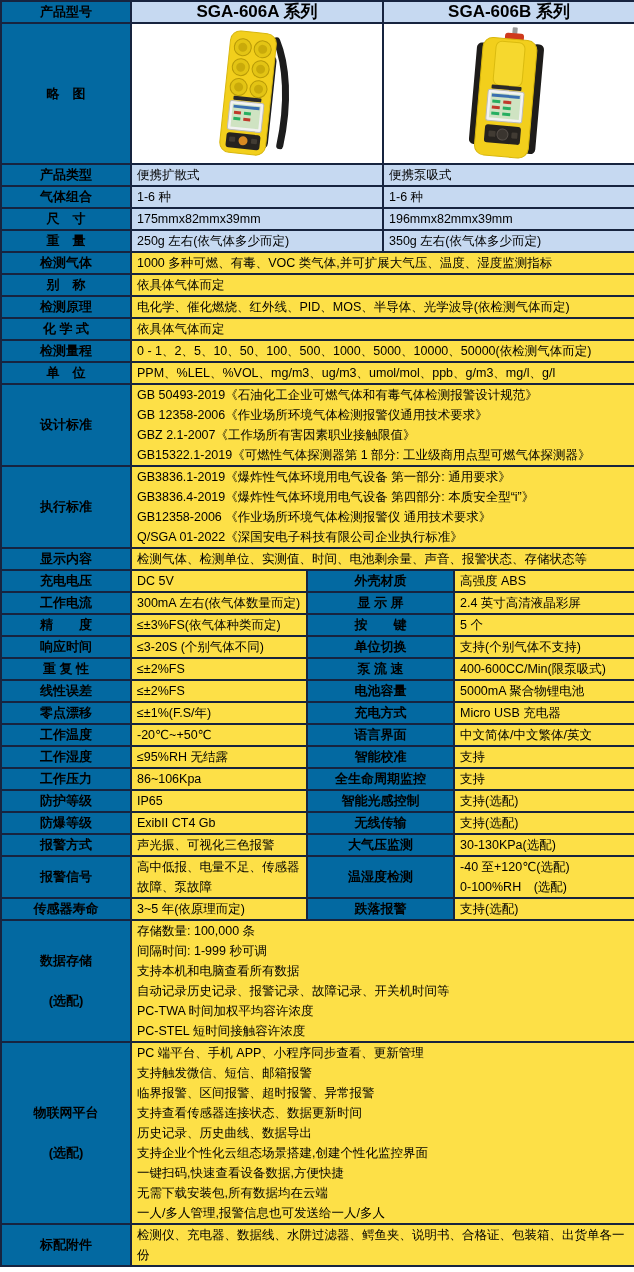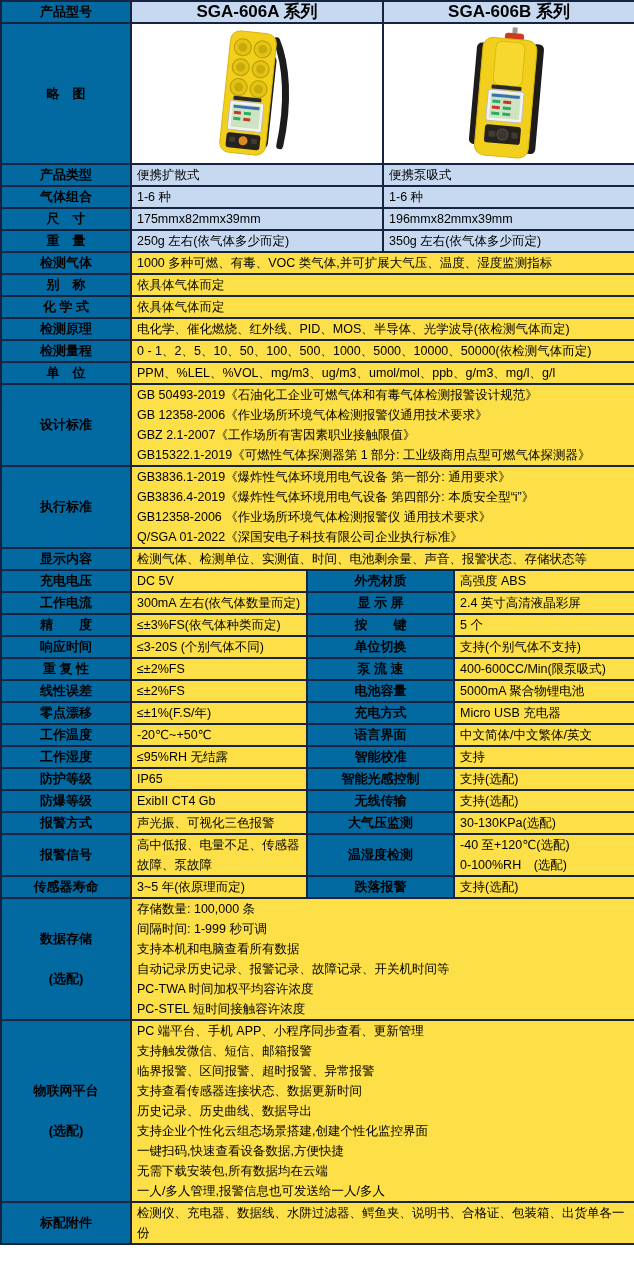--- a/index.html
+++ b/index.html
@@ -126,26 +126,26 @@
 
   <tr>
     <th class="lbl">检测气体</th>
     <td class="val" colspan="4">1000 多种可燃、有毒、VOC 类气体,并可扩展大气压、温度、湿度监测指标</td>
   </tr>
   <tr>
     <th class="lbl">别　称</th>
     <td class="val" colspan="4">依具体气体而定</td>
   </tr>
   <tr>
+    <th class="lbl">检测原理</th>
+    <td class="val" colspan="4">电化学、催化燃烧、红外线、PID、MOS、半导体、光学波导(依检测气体而定)</td>
+  </tr>
+  <tr>
     <th class="lbl">化 学 式</th>
     <td class="val" colspan="4">依具体气体而定</td>
-  </tr>
-  <tr>
-    <th class="lbl">检测原理</th>
-    <td class="val" colspan="4">电化学、催化燃烧、红外线、PID、MOS、半导体、光学波导(依检测气体而定)</td>
   </tr>
   <tr>
     <th class="lbl">检测量程</th>
     <td class="val" colspan="4">0 - 1、2、5、10、50、100、500、1000、5000、10000、50000(依检测气体而定)</td>
   </tr>
   <tr>
     <th class="lbl">单　位</th>
     <td class="val" colspan="4">PPM、%LEL、%VOL、mg/m3、ug/m3、umol/mol、ppb、g/m3、mg/l、g/l</td>
   </tr>
 
@@ -218,20 +218,26 @@
   <tr>
     <th class="lbl">工作温度</th>
     <td class="val">-20℃~+50℃</td>
     <th class="lbl" colspan="2">语言界面</th>
     <td class="val">中文简体/中文繁体/英文</td>
   </tr>
   <tr>
     <th class="lbl">工作湿度</th>
     <td class="val">≤95%RH 无结露</td>
     <th class="lbl" colspan="2">智能校准</th>
+    <td class="val">支持</td>
+  </tr>
+  <tr>
+    <th class="lbl">工作压力</th>
+    <td class="val">86~106Kpa</td>
+    <th class="lbl" colspan="2">全生命周期监控</th>
     <td class="val">支持</td>
   </tr>
   <tr>
     <th class="lbl">防护等级</th>
     <td class="val">IP65</td>
     <th class="lbl" colspan="2">智能光感控制</th>
     <td class="val">支持(选配)</td>
   </tr>
   <tr>
     <th class="lbl">防爆等级</th>

